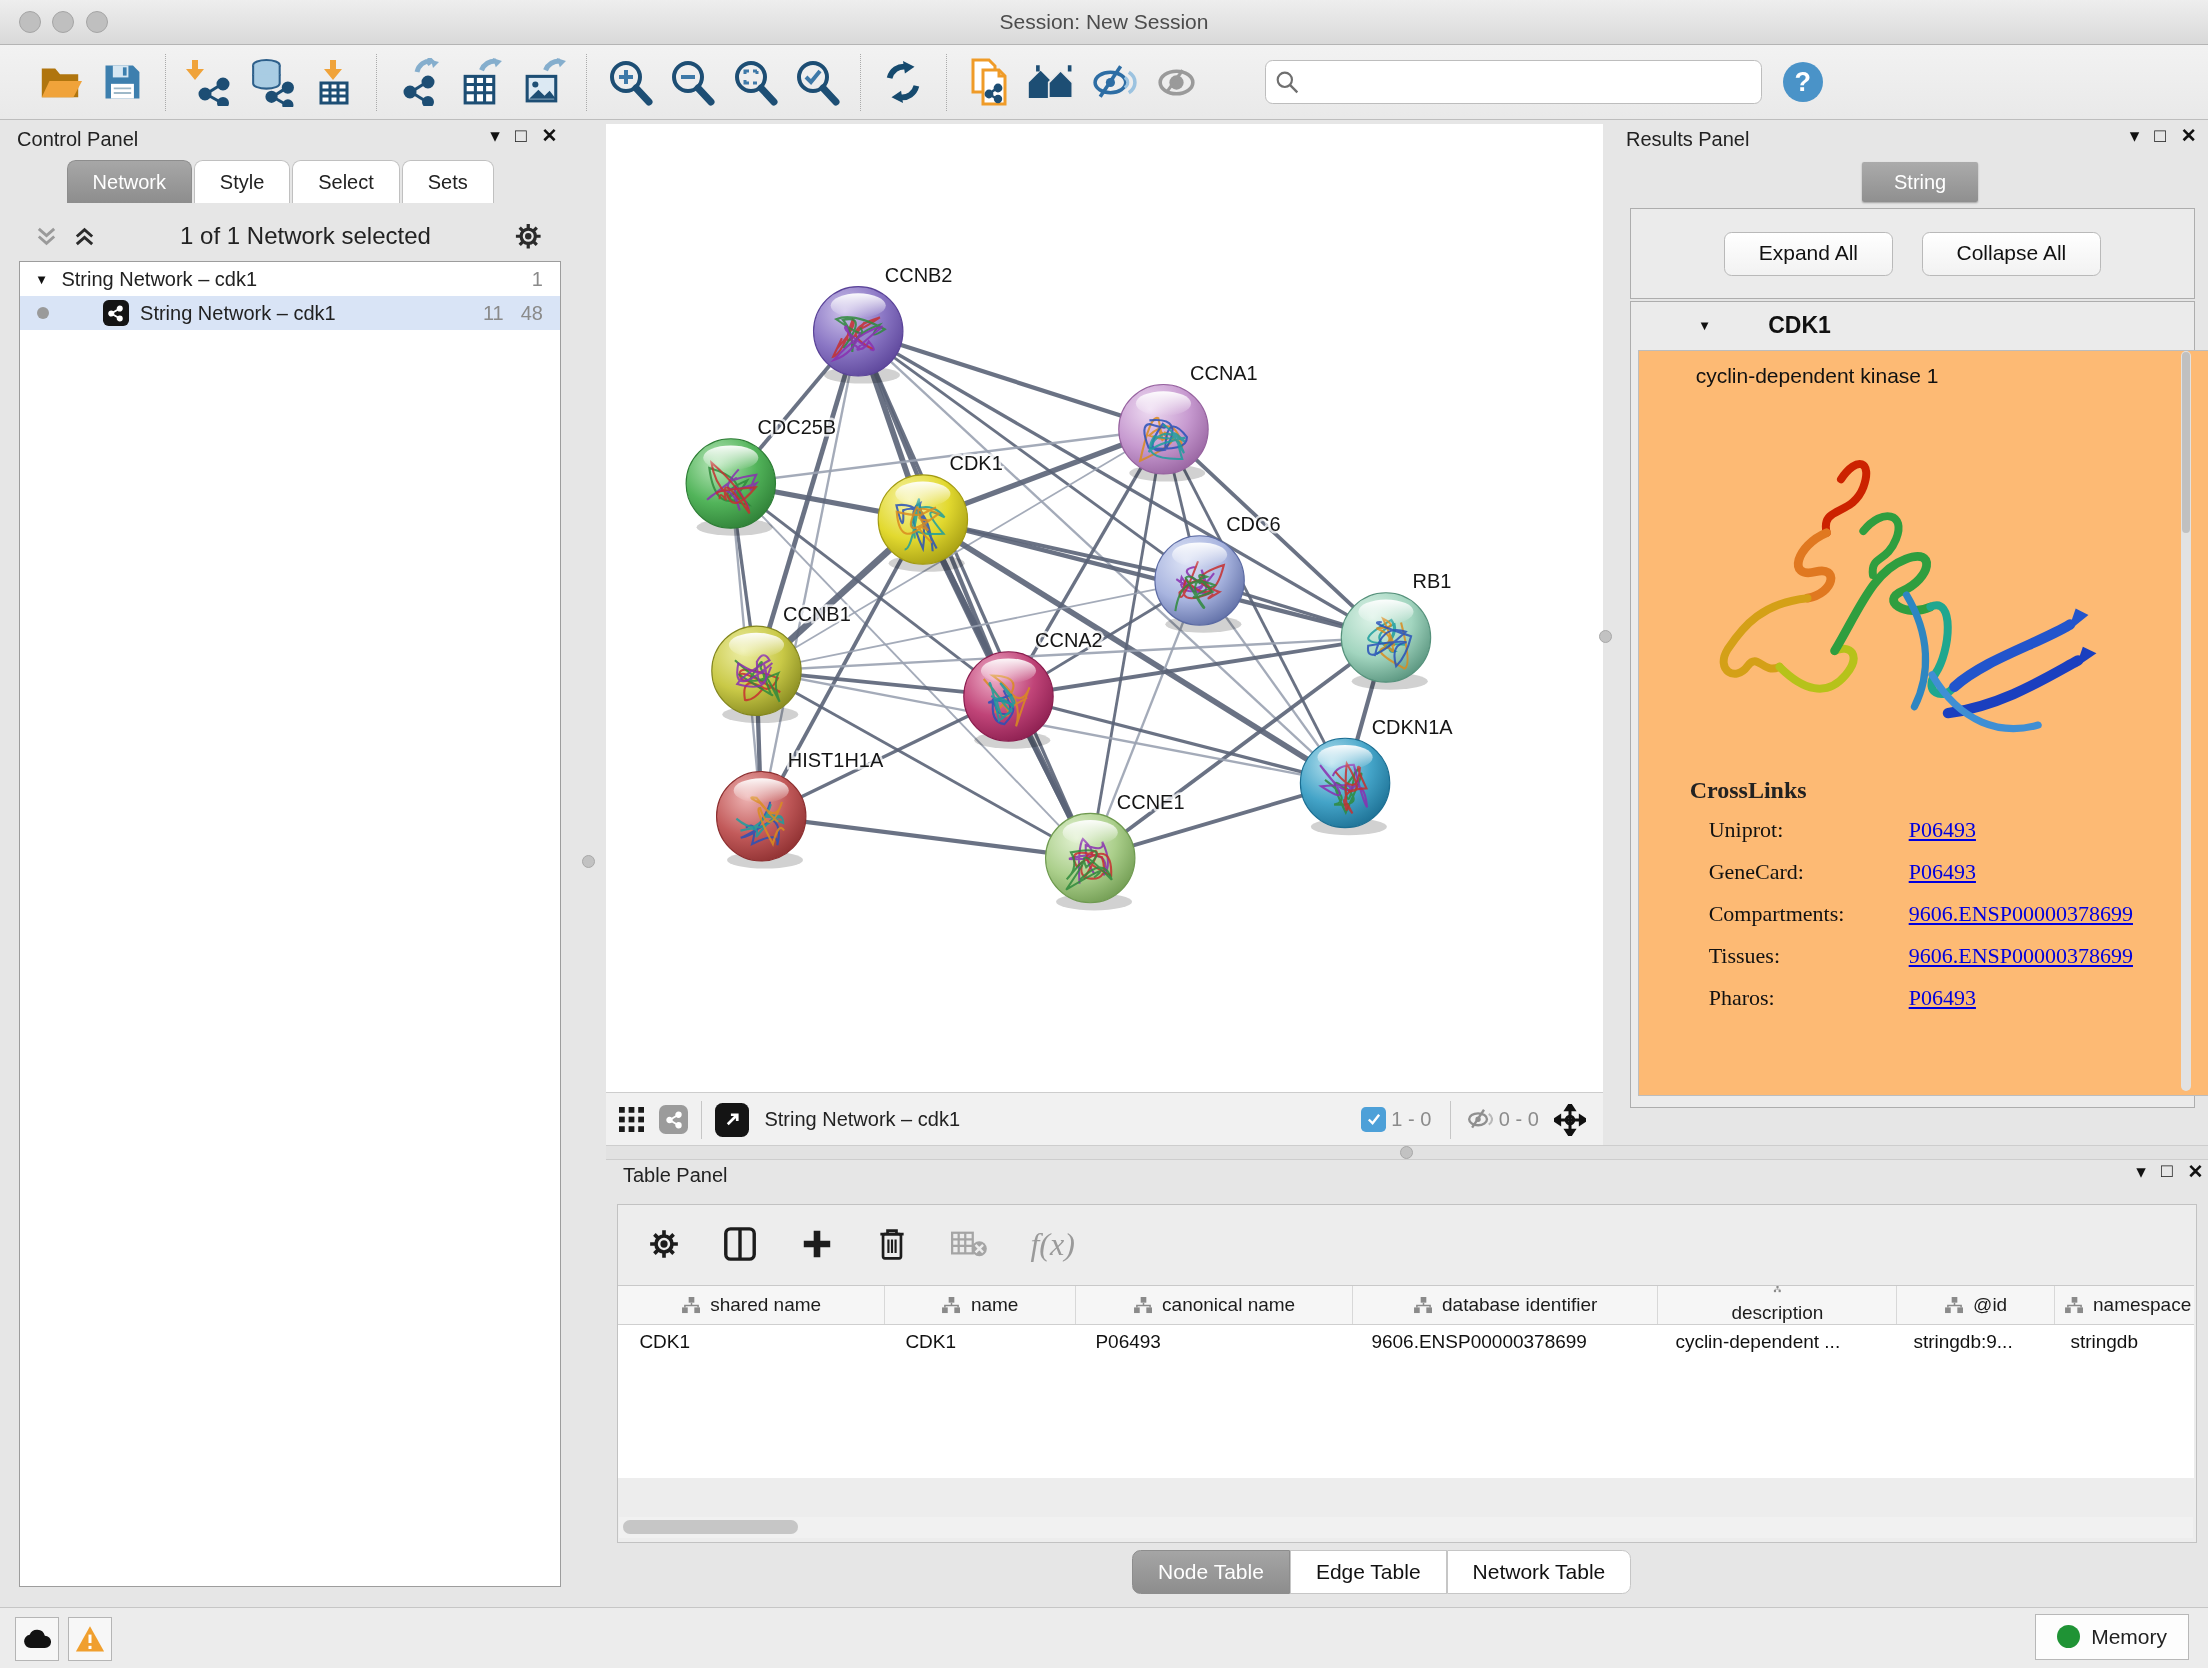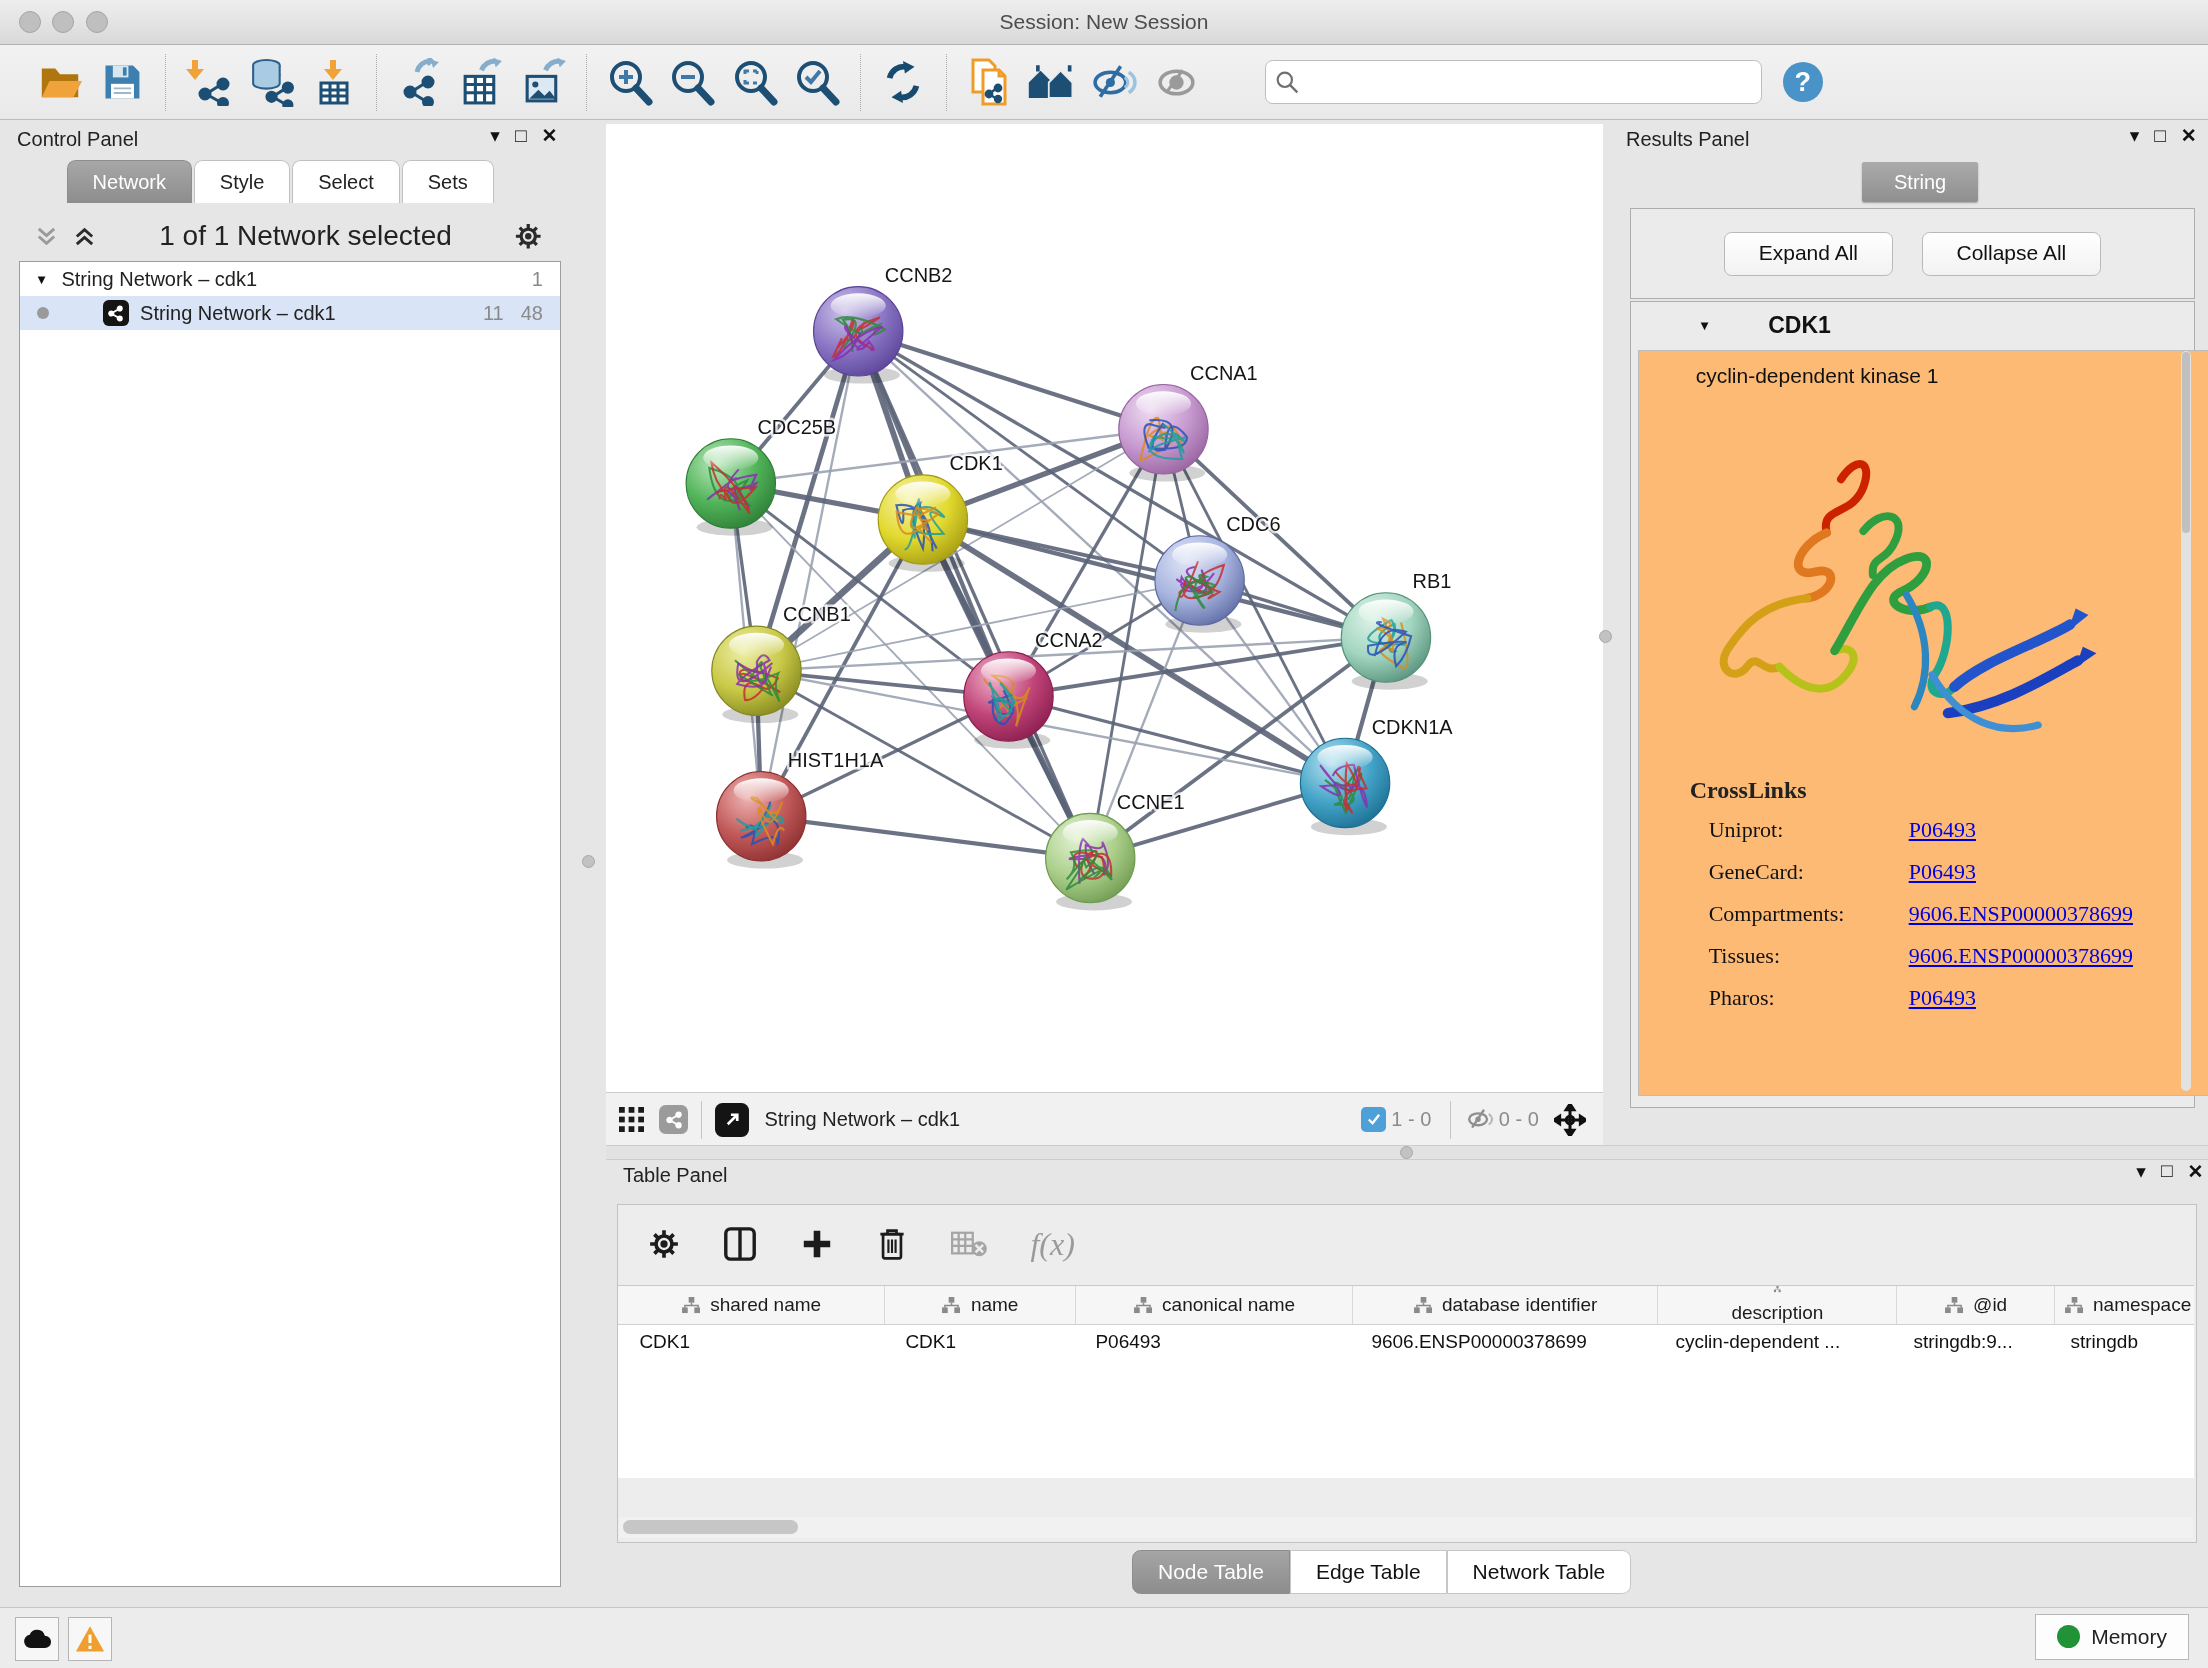--- a/index.html
+++ b/index.html
@@ -33,21 +33,21 @@
   #control-panel{left:7.6px;top:124px;width:563px;height:1470px;}
   #cp-title{left:9.5px;top:3.8px;}
   .tabbar{display:flex;justify-content:space-between;}
   .tab{height:42px;line-height:42px;padding:0 25px;font-size:20px;background:#fff;
     border:1px solid #c0c0c0;border-bottom:none;border-radius:8.6px 8.6px 0 0;margin-right:1.9px;
     color:#222;cursor:pointer;}
   .tab.active{background:linear-gradient(#a7a7a7,#8d8d8d);color:#fff;border-color:#8d8d8d;}
   #cp-tabs{left:59px;top:36px;}
   #cp-status{left:9.5px;top:91px;width:544px;height:42px;display:flex;align-items:center;}
   #cp-status .spacer{flex:1;}
-  #cp-status-label{font-size:28px;color:#222;}
+  #cp-status-label{font-size:24px;color:#222;}
   #cp-tree{left:11.4px;top:137px;width:540px;height:1324px;background:#fff;border:1px solid #9d9d9d;}
   .tree-row{height:34px;display:flex;align-items:center;font-size:20px;cursor:pointer;}
   .tree-row.selected{background:#d9e4f6;}
   .tree-caret{margin:0 13.3px 0 15px;font-size:13.3px;color:#111;}
   .tree-count{color:#8a8a8a;margin-left:auto;margin-right:17px;}
   .tree-count2{color:#8a8a8a;margin-right:17px;}
   .node-dot{width:12.4px;height:12.4px;border-radius:50%;background:#9a9a9a;margin:0 13.3px 0 17px;}
   .share-badge{width:26px;height:26px;border-radius:5.7px;background:#141414;display:flex;
     align-items:center;justify-content:center;margin:0 11.4px 0 40px;}
   

